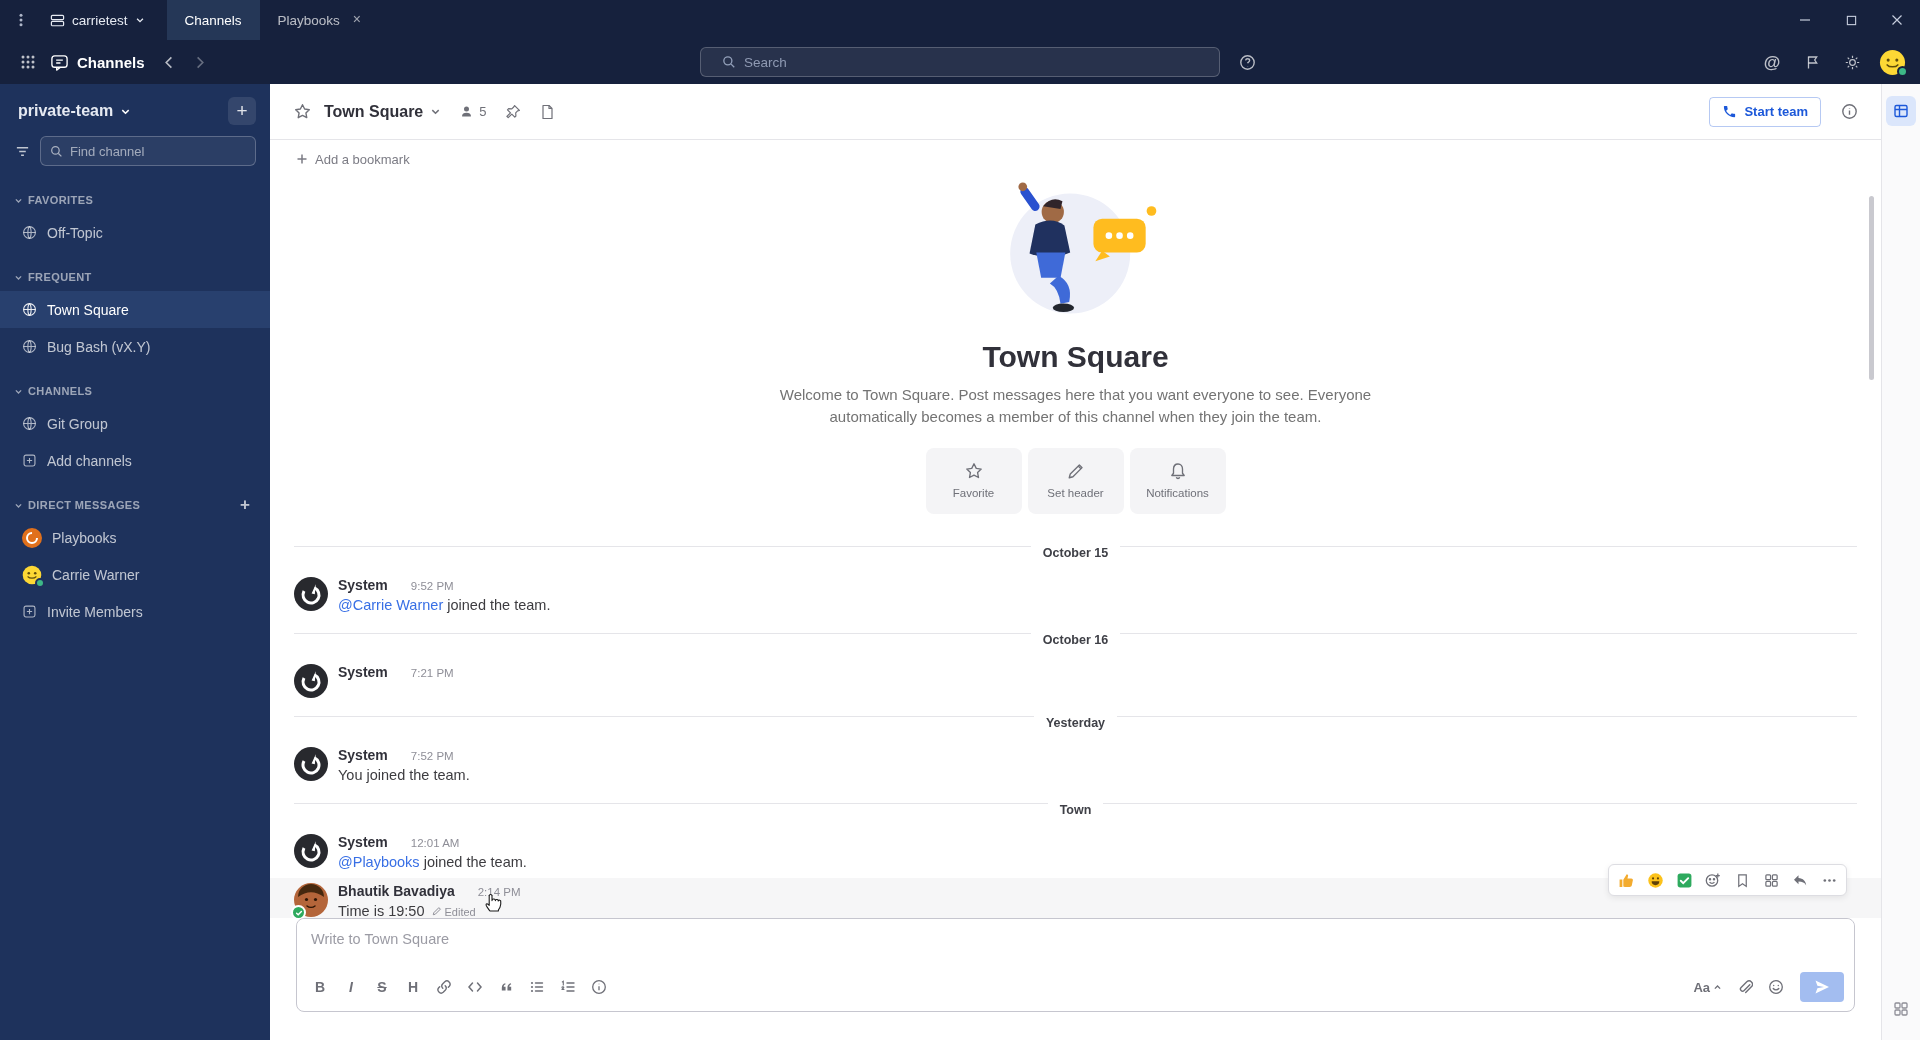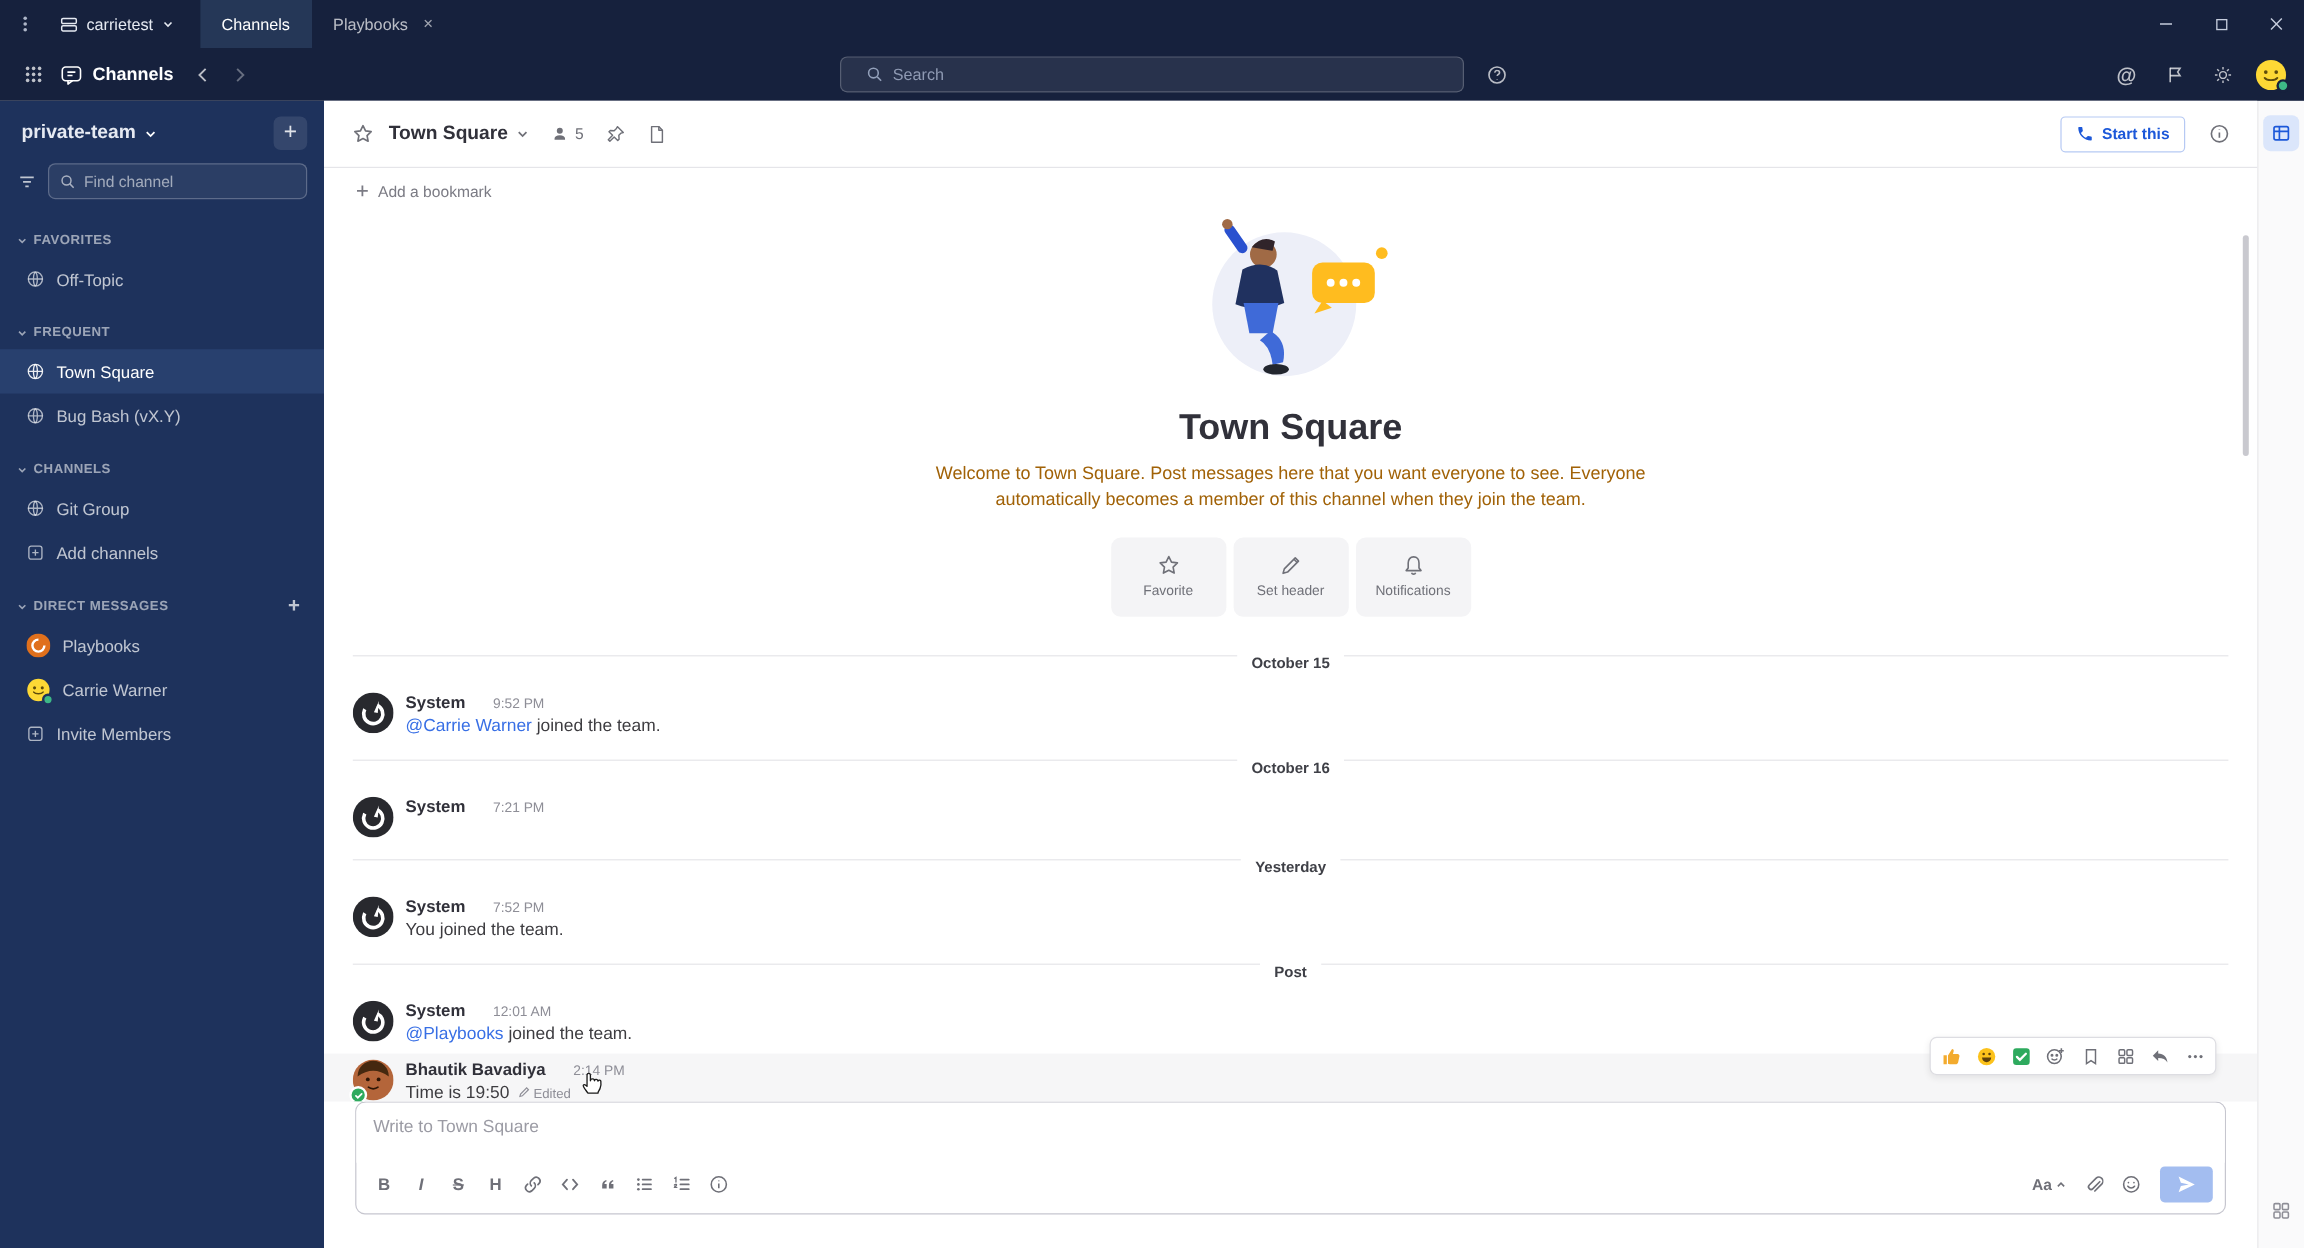--- a/index.html
+++ b/index.html
@@ -70,21 +70,21 @@
 .ch-right{margin-left:auto;display:flex;align-items:center;gap:12px;}
 .start-call{height:30px;padding:0 12px;border:1px solid rgba(28,88,217,.32);border-radius:4px;color:#1c58d9;font-size:13px;font-weight:600;gap:7px;}
 .bookmark-bar{height:38px;display:flex;align-items:center;padding:0 18px;flex:none;}
 .add-bookmark{display:flex;align-items:center;gap:7px;color:#7b7b84;font-size:13px;padding:4px 8px;border-radius:4px;}
 
 
 .messages{flex:1;min-height:0;overflow:hidden;display:flex;flex-direction:column;}
 .channel-intro{text-align:center;padding-top:2px;}
 .intro-illustration{margin:0 auto;}
 .intro-title{font-size:30px;font-weight:700;color:#31313a;margin:10px 0 10px;}
-.intro-desc{width:620px;margin:0 auto;font-size:15px;line-height:1.45;color:#a16207;}
+.intro-desc{width:620px;margin:0 auto;font-size:15px;line-height:1.45;color:#737373;}
 .intro-actions{display:flex;justify-content:center;gap:6px;margin:20px 0 20px;}
 .intro-card{width:96px;height:66px;background:#f4f4f6;border-radius:8px;flex-direction:column;gap:7px;color:#6f7078;font-size:11.5px;}
 .date-divider{display:flex;align-items:flex-start;height:30px;margin:12px 24px;}
 .date-divider::before,.date-divider::after{content:"";flex:1;height:1px;background:#e5e5e9;}
 .date-label{padding:0 12px;font-size:12.5px;font-weight:700;color:#3f4047;}
 .msg{display:flex;gap:10px;padding:5px 24px 6px;position:relative;}
 .avatar{width:34px;height:34px;border-radius:50%;flex:none;position:relative;}
 .msg-body{flex:1;min-width:0;}
 .msg-head{display:flex;align-items:baseline;gap:23px;}
 .sender{font-size:14px;font-weight:700;color:#31313a;}
@@ -398,21 +398,21 @@
           <svg width="16" height="16" viewBox="0 0 16 16" fill="none" stroke="currentColor" stroke-width="1.2" stroke-linejoin="round">
               <path d="M4 1.5h6l3 3v10H4z"></path>
               <path d="M10 1.5v3h3"></path>
             </svg>
         </button>
         <div class="ch-right">
           <button class="start-call">
             <svg width="15" height="15" viewBox="0 0 24 24" fill="currentColor">
                 <path d="M6.6 10.8c1.4 2.8 3.8 5.1 6.6 6.6l2.2-2.2c.3-.3.7-.4 1-.2 1.1.4 2.3.6 3.6.6.6 0 1 .4 1 1V20c0 .6-.4 1-1 1C10.6 21 3 13.4 3 4c0-.6.4-1 1-1h3.5c.6 0 1 .4 1 1 0 1.2.2 2.4.6 3.6.1.3 0 .7-.2 1l-2.3 2.2z"></path>
               </svg>
-            <span>Start this</span>
+            <span>Start team</span>
           </button>
           <button class="icon-btn">
             <svg width="17" height="17" viewBox="0 0 16 16" fill="none" stroke="currentColor" stroke-width="1.3">
                 <circle cx="8" cy="8" r="6.3"></circle>
                 <path d="M8 7v4M8 4.6v.5"></path>
               </svg>
           </button>
         </div>
       </div>
 
@@ -527,21 +527,21 @@
           <div class="msg-body">
             <div class="msg-head">
               <button class="sender">System</button>
               <span class="time">7:52 PM</span>
             </div>
             <div class="msg-text"><span>You joined the team.</span></div>
           </div>
         </div>
 
         <div class="date-divider">
-          <span class="date-label">Post</span>
+          <span class="date-label">Town</span>
         </div>
 
         <div class="msg">
           <div class="avatar">
             <svg width="34" height="34" viewBox="0 0 34 34">
                 <circle cx="17" cy="17" r="17" fill="#28292e"></circle>
                 <circle cx="17" cy="18" r="8" fill="none" stroke="#fff" stroke-width="3" stroke-dasharray="38 13" transform="rotate(-64 17 18)"></circle>
                 <path d="M21.8 7.2l-1 10-3.2-.6z" fill="#fff"></path>
               </svg>
           </div>

